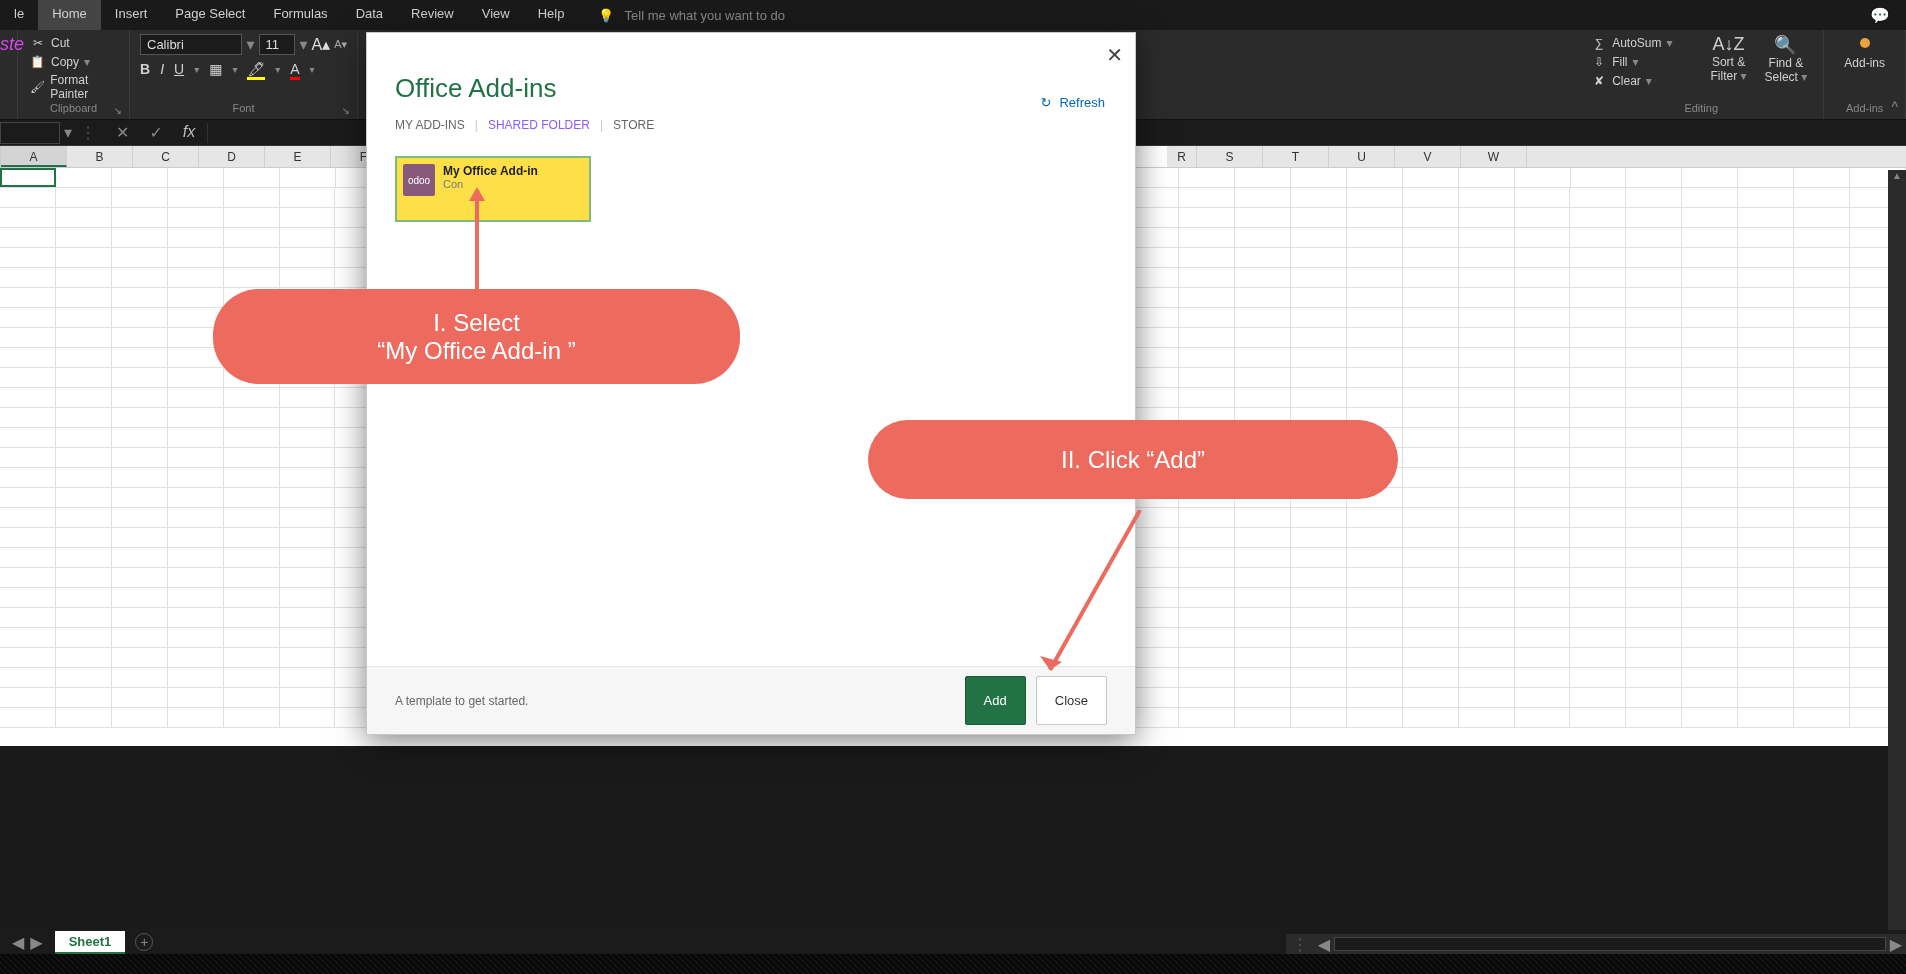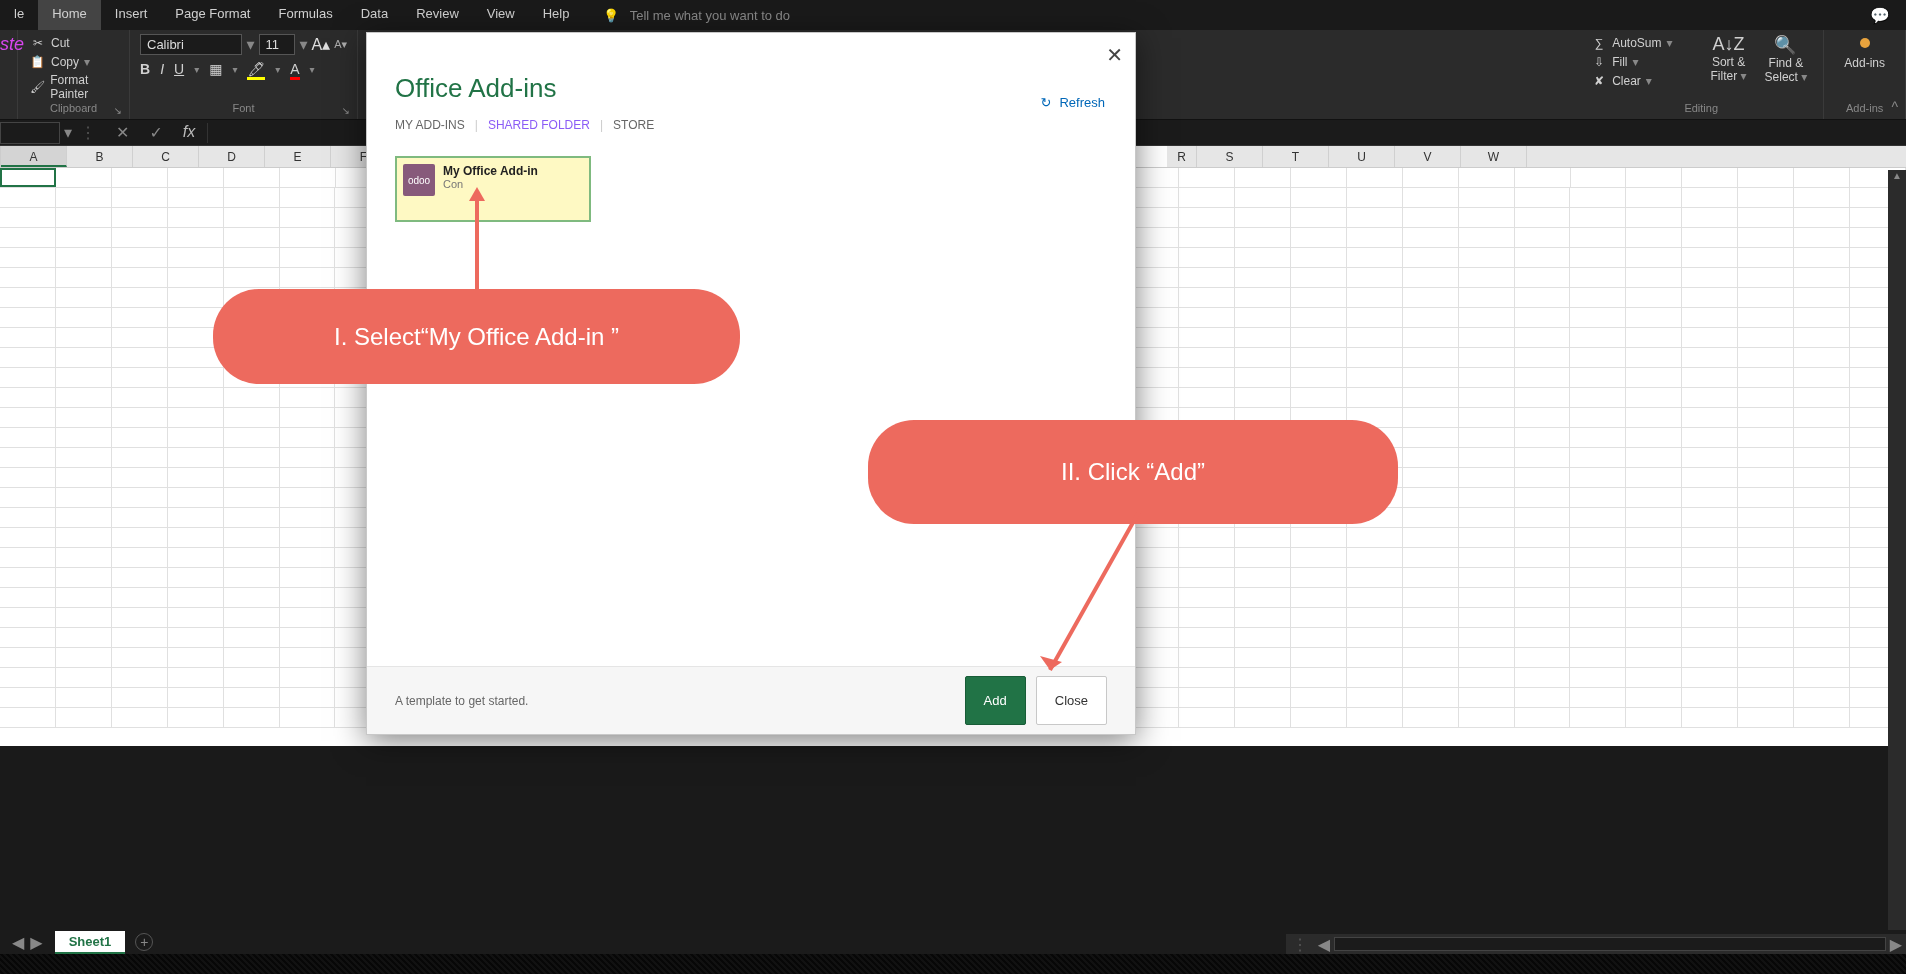--- a/index.html
+++ b/index.html
@@ -58,54 +58,54 @@
 
 .statusbar { position: absolute; bottom: 0; left: 0; right: 0; height: 20px; background: linear-gradient(45deg, rgba(0,0,0,0.6) 25%, transparent 25%, transparent 50%, rgba(0,0,0,0.6) 50%, rgba(0,0,0,0.6) 75%, transparent 75%), #111; background-size:6px 6px; }
 .dialog { position: absolute; left: 366px; top: 32px; width: 770px; height: 703px; background: #fff; box-shadow: 0 6px 30px rgba(0,0,0,0.5); border: 1px solid #c8c8c8; }
 .dialog-close { position: absolute; right: 12px; top: 10px; font-size: 20px; color: #444; cursor: pointer; }
 .dialog-title { color: #217346; font-size: 26px; font-weight: 400; padding: 40px 28px 8px 28px; }
 .refresh { position: absolute; right: 30px; top: 62px; color: #0067b8; font-size: 13px; display:flex; align-items:center; gap: 8px; cursor:pointer; }
 .dlg-tabs { display: flex; gap: 10px; padding: 6px 28px 14px 28px; font-size: 12px; color: #666; align-items:flex-start; }
 .dlg-tab { cursor: pointer; }
 .dlg-tab.active { color: #8b5cf6; font-weight: normal; }
 .dlg-sep { color: #ccc; }
-.addin-tile { margin: 10px 0 0 28px; width: 196px; height: 66px; border: 2px solid #7fba7f; background: #fef9c3; display: flex; padding: 6px; gap: 8px; cursor:pointer; }
+.addin-tile { margin: 10px 0 0 28px; width: 196px; height: 66px; border: 2px solid #7fba7f; background: #fde047; display: flex; padding: 6px; gap: 8px; cursor:pointer; }
 .addin-logo { width: 32px; height: 32px; background: #875a7b; color: #fff; font-size: 10px; display:flex; align-items:center; justify-content:center; border-radius: 2px; }
 .addin-name { font-weight: bold; font-size: 12px; color: #222; }
 .addin-sub { font-size: 11px; color: #777; }
 .dlg-footer { position: absolute; left: 0; right: 0; bottom: 0; height: 68px; background: #f6f6f6; border-top: 1px solid #e5e5e5; display: flex; align-items: center; padding: 0 28px; }
 .footer-text { color: #666; font-size: 12px; }
 .dlg-btn { padding: 16px 18px; font-size: 13px; border-radius: 2px; cursor: pointer; }
 .btn-add { background: #217346; color: #fff; border: 1px solid #185c37; margin-left: auto; }
 .btn-close { background: #fff; color: #333; border: 1px solid #c8c8c8; margin-left: 10px; }
 
 
-.callout { position: absolute; background: #ed6a5e; color: #fff; border-radius: 46px; display:flex; flex-direction:row; align-items:center; justify-content:center; font-size: 24px; font-family: Georgia, serif; }
+.callout { position: absolute; background: #ed6a5e; color: #fff; border-radius: 46px; display:flex; flex-direction:column; align-items:center; justify-content:center; font-size: 24px; font-family: Georgia, serif; }
 .callout1 { left: 213px; top: 289px; width: 527px; height: 95px; }
-.callout2 { left: 868px; top: 420px; width: 530px; height: 104px; }
+.callout2 { left: 868px; top: 420px; width: 530px; height: 79px; }
 .arrow-line { position:absolute; background: #ed6a5e; }
 .arrow-up { left:475px; top:197px; width:4px; height:94px; }
 .arrow-up::before { content:""; position:absolute; top:-10px; left:-6px; border-left:8px solid transparent; border-right:8px solid transparent; border-bottom:14px solid #ed6a5e; }
 .arrow-diag { position:absolute; left:1040px; top:510px; width:180px; height:170px; }
 .arrow-diag svg { width:100%; height:100%; }
 
 
 .vscroll { position:absolute; right:0; top:170px; bottom:44px; width: 18px; background:#2b2b2b; }
 .vscroll .arrow { height:18px; text-align:center; color:#888; font-size:10px; }
 
 .collapse-ribbon { position:absolute; right:8px; bottom:4px; color:#888; font-size:14px; }
 </style>
 </head>
 <body>
 
 <div class="menu-bar">
   <div class="menu-item">le</div>
   <div class="menu-item active">Home</div>
   <div class="menu-item">Insert</div>
-  <div class="menu-item">Page Format</div>
+  <div class="menu-item">Page Select</div>
   <div class="menu-item">Formulas</div>
   <div class="menu-item">Data</div>
   <div class="menu-item">Review</div>
   <div class="menu-item">View</div>
   <div class="menu-item">Help</div>
   <div class="tell-me">
     <span class="bulb">💡</span>
     <span>Tell me what you want to do</span>
   </div>
   <div class="chat-icon">💬</div>

